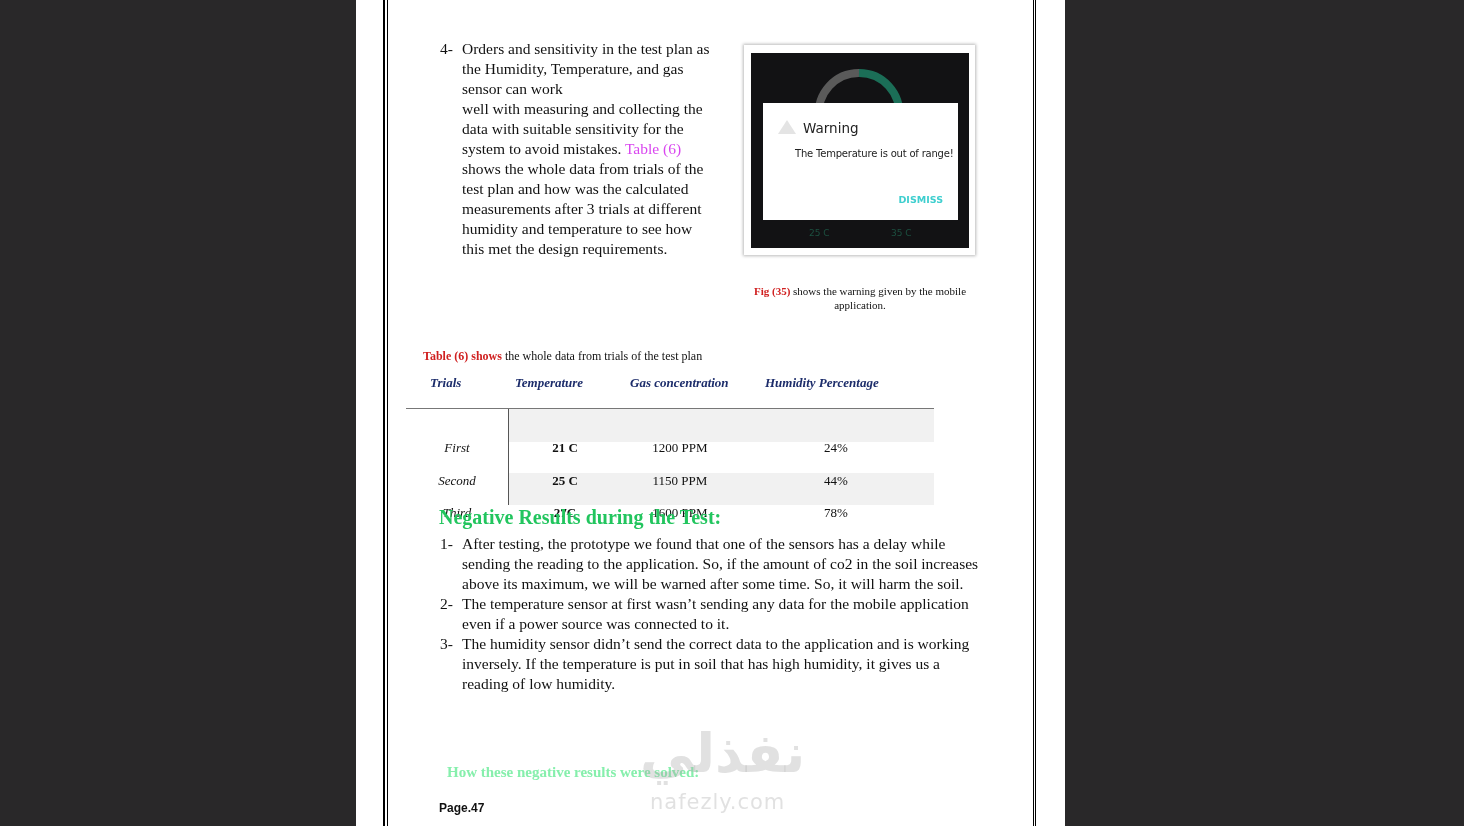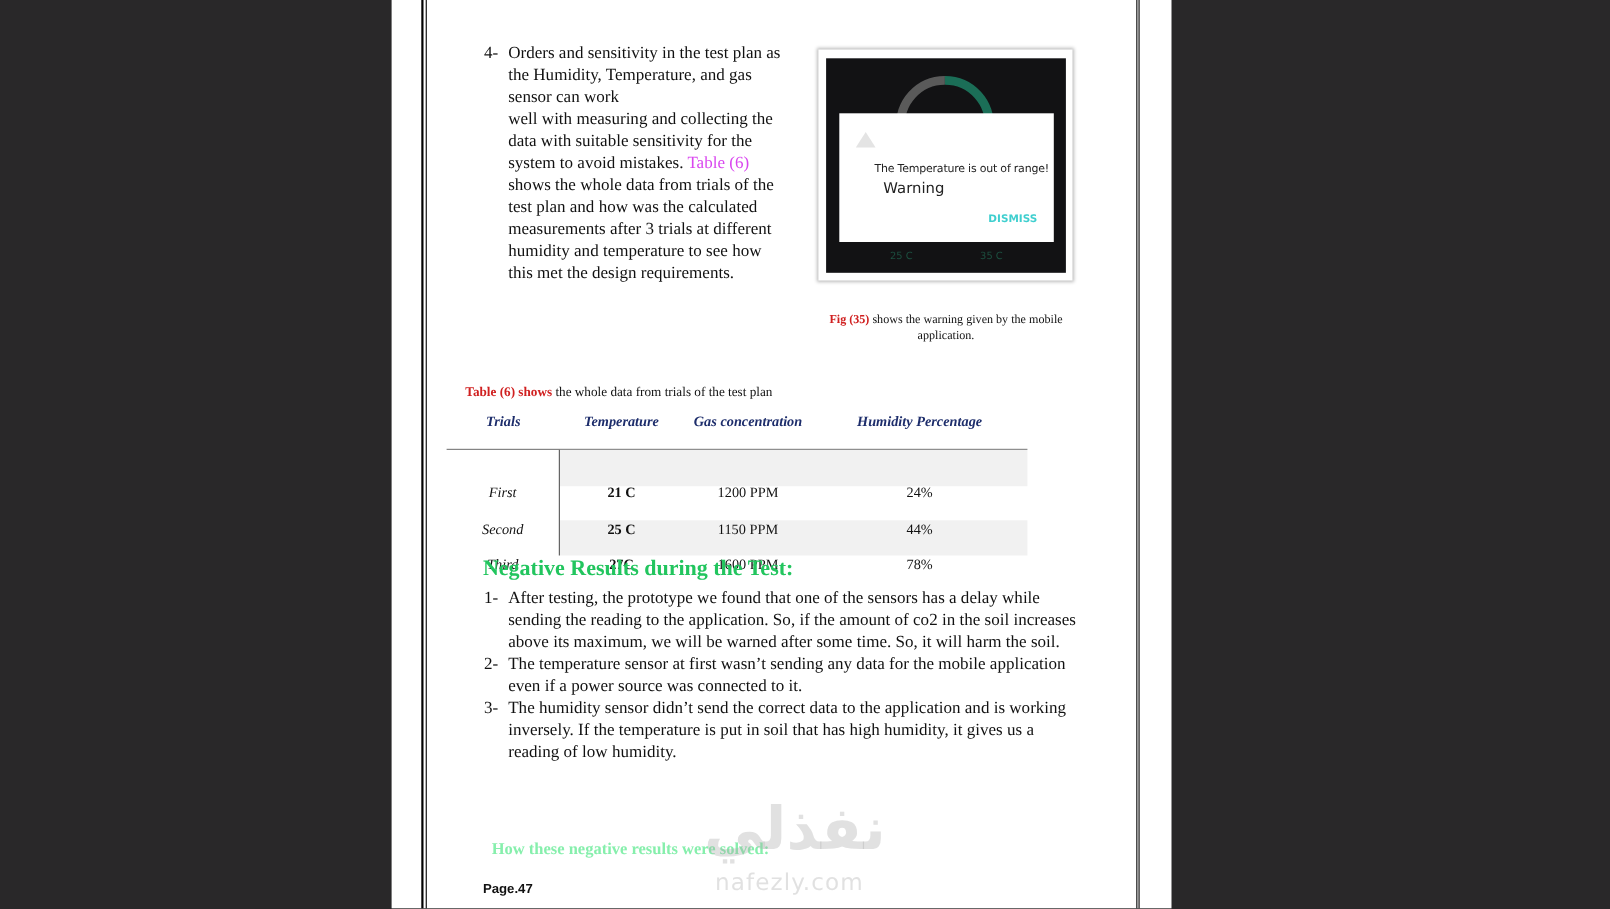--- a/index.html
+++ b/index.html
@@ -26,32 +26,32 @@
     position:absolute; left:744px; top:45px; width:231px; height:210px;
     background:#fff; box-shadow:0 0 3px 1px #bbb;
   }
   .phone { position:absolute; left:751px; top:53px; width:218px; height:195px; background:#121214; overflow:hidden; }
   .gauge { position:absolute; left:60px; top:8px; width:96px; height:96px; }
   .dialog {
     position:absolute; left:763px; top:103px; width:195px; height:117px;
     background:#fff; font-family:"DejaVu Sans", sans-serif;
   }
   .dlg-icon { position:absolute; left:14px; top:16px; width:20px; height:16px; }
-  .dlg-title { position:absolute; left:40px; top:17px; font-size:13.5px; color:#222;margin-top:43px; }
+  .dlg-title { position:absolute; left:40px; top:17px; font-size:13.5px; color:#222; }
   .dlg-msg { position:absolute; left:32px; top:45px; font-size:10px; color:#222; letter-spacing:-0.2px;text-align:center; }
   .dlg-btn { position:absolute; right:15px; top:91px; font-size:9.5px; color:#3fcfcf; font-weight:bold; cursor:pointer; }
   .phone-val { position:absolute; top:175px; font-size:9px; color:#1c5040; font-family:"DejaVu Sans", sans-serif; }
 
   .fig-cap { position:absolute; left:744px; top:284px; width:232px; font-size:11px; line-height:14px; text-align:center; color:#111; }
   .fig-cap b { color:#d02020; }
 
   .tbl-cap { position:absolute; left:423px; top:349px; font-size:12px; color:#111; }
   .tbl-cap b { color:#d02020; }
 
-  .th { position:absolute; top:374px; font-size:13px; font-weight:bold; font-style:italic; color:#1d2d6b; text-align:center; line-height:17px; }
+  .th { position:absolute; top:374px; font-size:13px; font-weight:bold; font-style:italic; color:#1d2d6b; text-align:left; line-height:17px; }
   .hline { position:absolute; left:406px; top:408px; width:528px; height:1px; background:#777; }
   .vline { position:absolute; left:508px; top:409px; width:1px; height:96px; background:#555; }
   .shade { position:absolute; left:509px; width:425px; background:#f1f1f1; }
   .td { position:absolute; font-size:13px; color:#111; text-align:center;margin-top:31px; }
   .td.trial { font-style:italic; }
   .td.temp { font-weight:bold; }
 
   .neg-head { position:absolute; left:439px; top:506px; font-size:20px; font-weight:bold; color:#22c55e; }
   .neg-list { position:absolute; left:440px; top:534px; width:545px; font-size:15.5px; line-height:20px; color:#111; }
   .neg-item { position:relative; padding-left:22px; }

